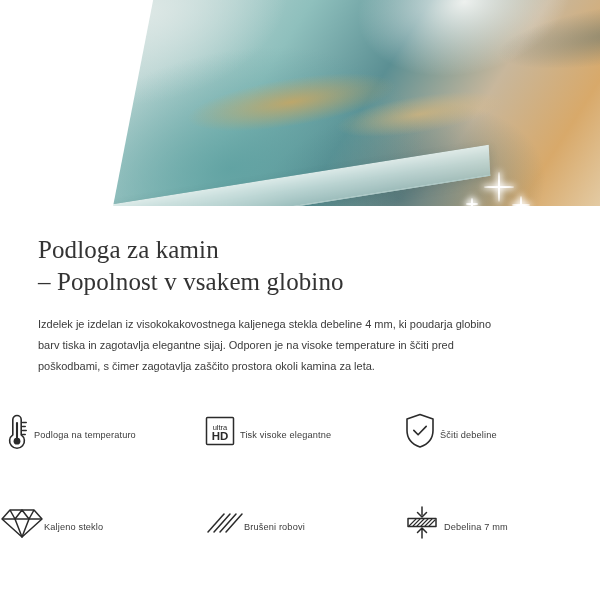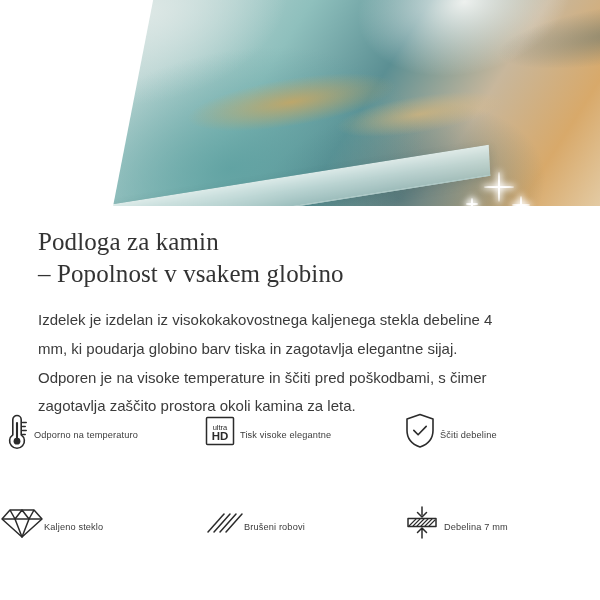--- a/index.html
+++ b/index.html
@@ -114,40 +114,40 @@
     box-shadow: 0 0 6px 2px rgba(255,255,255,0.9);
   }
   .sparkle.s1 { left: 484px; top: 172px; width: 30px; height: 30px; }
   .sparkle.s2 { left: 512px; top: 196px; width: 18px; height: 18px; }
   .sparkle.s3 { left: 466px; top: 198px; width: 12px; height: 12px; }
 
   
   .content {
     position: absolute;
     left: 0;
-    top: 214px;
+    top: 222px;
     width: 552px;
   }
   .headline {
     margin: 0;
     padding: 12px 38px 0 38px;
     font-family: "Liberation Serif", serif;
     font-weight: 400;
     font-size: 25px;
     line-height: 1.28;
     color: #333333;
     letter-spacing: 0.1px;
   }
   .headline .line2 {
     display: block;
   }
   .body-copy {
     margin: 0;
     padding: 16px 38px 0 38px;
-    font-size: 15px;
+    font-size: 11px;
     line-height: 1.92;
     color: #3b3b3b;
     max-width: 530px;
   }
 
   
   .features {
     position: absolute;
     left: 0;
     top: 388px;
@@ -206,21 +206,21 @@
 
     <div class="feature">
       <div class="feature-icon">
         <svg width="34" height="42" viewBox="0 0 34 42" fill="none" stroke="#2b2b2b" stroke-width="1.6" stroke-linecap="round">
           <path d="M17 5.5a4.2 4.2 0 0 1 4.2 4.2v15.1a7.4 7.4 0 1 1-8.4 0V9.7A4.2 4.2 0 0 1 17 5.5z"></path>
           <circle cx="17" cy="31.2" r="3.4" fill="#2b2b2b" stroke="none"></circle>
           <path d="M17 13v15.5" stroke-width="2.1"></path>
           <path d="M22.6 12.5h3.6M22.6 16.5h2.6M22.6 20.5h3.6M22.6 24.5h2.6"></path>
         </svg>
       </div>
-      <div class="feature-label">Odporno na temperaturo</div>
+      <div class="feature-label">Podloga na temperaturo</div>
     </div>
 
     <div class="feature">
       <div class="feature-icon">
         <svg width="40" height="40" viewBox="0 0 40 40" fill="none">
           <rect x="6.5" y="6.5" width="27" height="27" rx="1" stroke="#2b2b2b" stroke-width="1.5"></rect>
           <text x="20" y="18.5" text-anchor="middle" font-family="Liberation Sans, sans-serif" font-size="7.5" fill="#2b2b2b">ultra</text>
           <text x="20" y="29" text-anchor="middle" font-family="Liberation Sans, sans-serif" font-size="11.5" font-weight="bold" fill="#2b2b2b">HD</text>
         </svg>
       </div>

